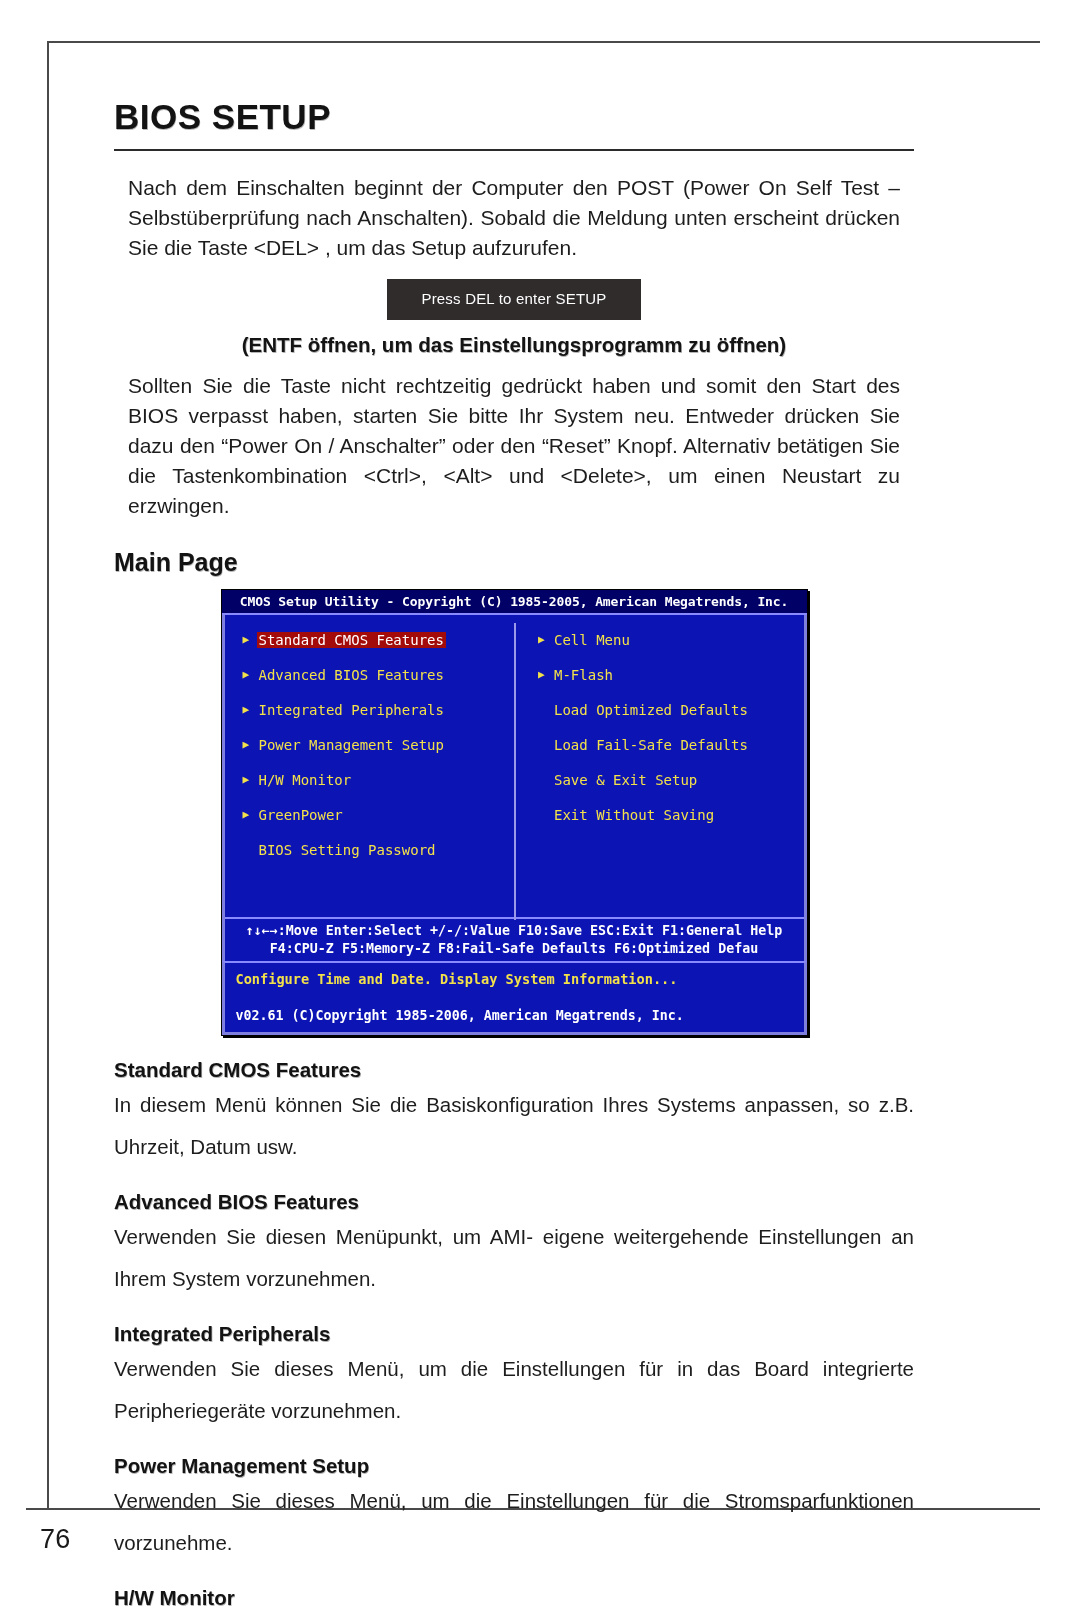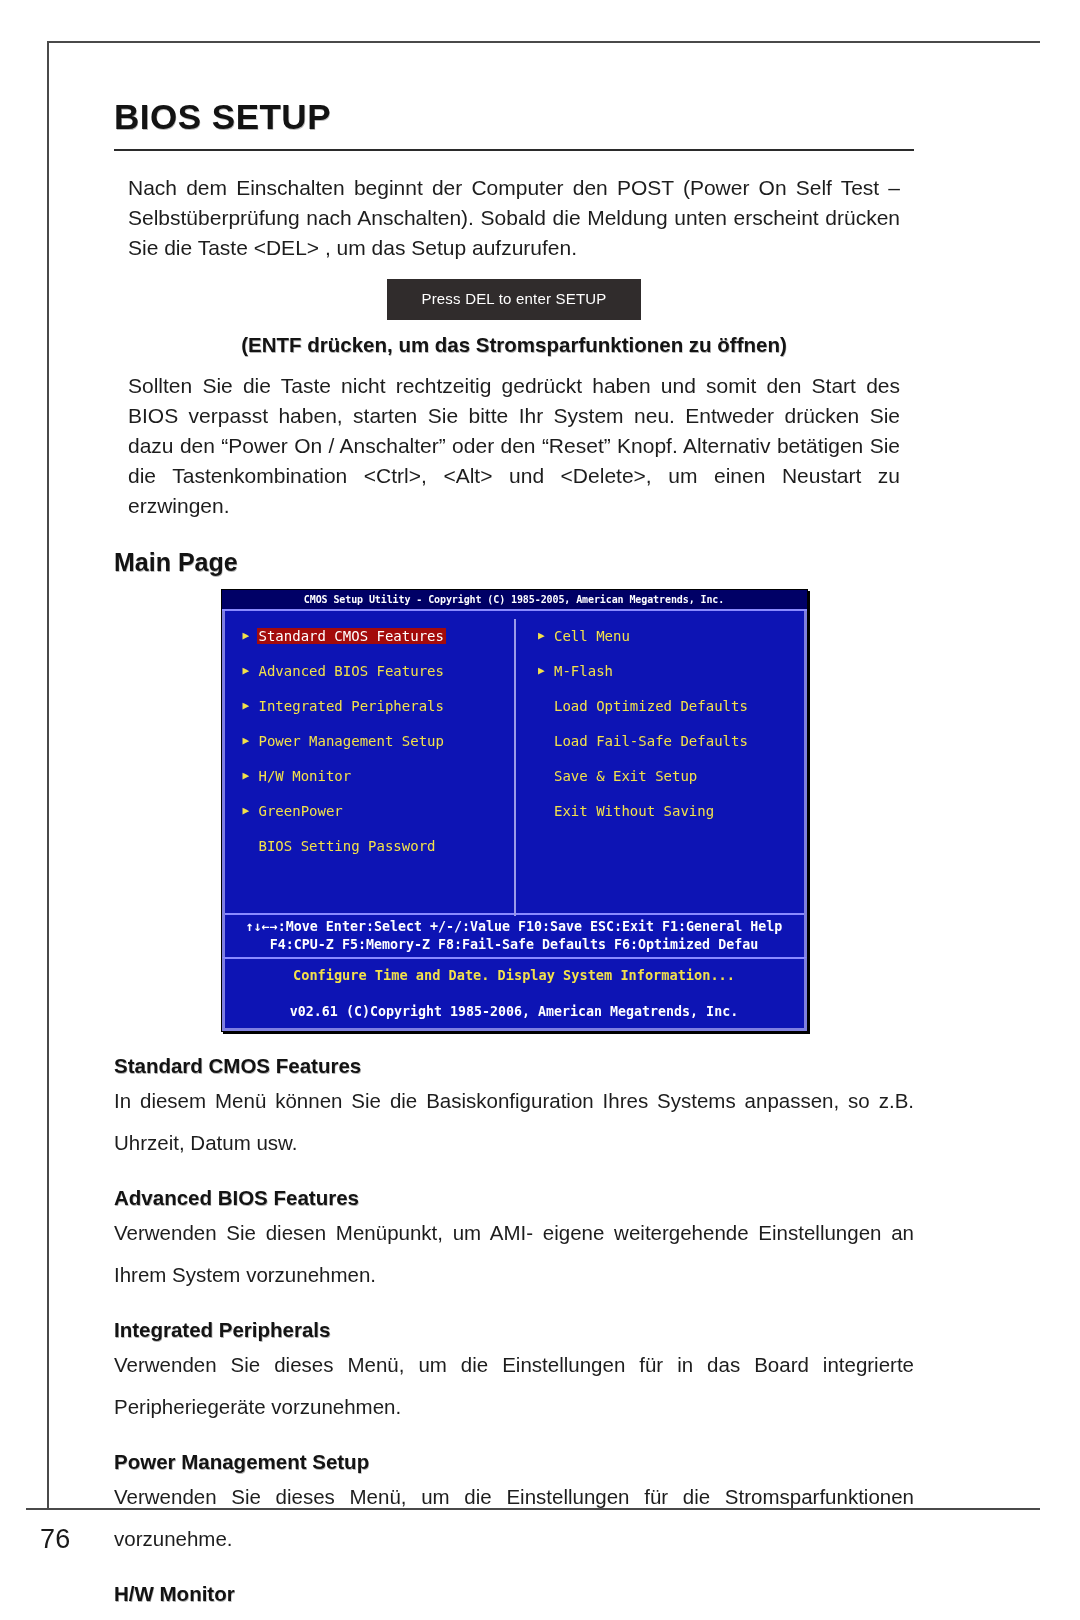--- a/index.html
+++ b/index.html
@@ -123,21 +123,21 @@
     background: #0d14b4;
     font-family: "DejaVu Sans Mono", "Liberation Mono", monospace;
     position: relative;
     box-shadow: 2px 2px 0 #000000;
     border: 1px solid #000000;
     box-sizing: border-box;
   }
   .bios-titlebar {
     background: #000066;
     color: #ffffff;
-    font-size: 10px;
+    font-size: 13px;
     text-align: center;
     padding: 4px 0 4px 0;
     letter-spacing: -0.1px;
     white-space: nowrap;
     font-weight: bold;
     border-bottom: 2px solid #8a8aff;
   }
   .bios-body {
     position: relative;
     padding: 8px 0 0 0;
@@ -194,22 +194,21 @@
     white-space: nowrap;
     overflow: hidden;
     font-weight: bold;
   }
   .bios-keyrow .kl2 { display: block; }
   .bios-footer {
     border-top: 2px solid #8a8aff;
     border-left: 3px solid #7f7fe0;
     border-right: 3px solid #7f7fe0;
     border-bottom: 3px solid #7f7fe0;
-    padding: 8px 0 9px 0;
-    text-align: center;
+    padding: 8px 0 9px 11px;
   }
   .bios-footer .hint {
     color: #f3e14a;
     font-size: 13.6px;
     white-space: nowrap;
     font-weight: bold;
   }
   .bios-footer .version {
     color: #ffffff;
     font-size: 13.3px;
@@ -249,21 +248,21 @@
 <div class="content">
 
   <h1 class="doc-title">BIOS SETUP</h1>
   <div class="title-rule"></div>
 
   <p class="body-text first">Nach dem Einschalten beginnt der Computer den POST (Power On Self Test – Selbstüberprüfung nach Anschalten). Sobald die Meldung unten erscheint drücken Sie die Taste &lt;DEL&gt; , um das Setup aufzurufen.</p>
 
   <div class="del-banner-wrap">
     <div class="del-banner">Press DEL to enter SETUP</div>
   </div>
-  <div class="del-caption">(ENTF drücken, um das Stromsparfunktionen zu öffnen)</div>
+  <div class="del-caption">(ENTF öffnen, um das Einstellungsprogramm zu öffnen)</div>
 
   <p class="body-text para-after-banner">Sollten Sie die Taste nicht rechtzeitig gedrückt haben und somit den Start des BIOS verpasst haben, starten Sie bitte Ihr System neu. Entweder drücken Sie dazu den “Power On / Anschalter” oder den “Reset” Knopf. Alternativ betätigen Sie die Tastenkombination &lt;Ctrl&gt;, &lt;Alt&gt; und &lt;Delete&gt;, um einen Neustart zu erzwingen.</p>
 
   <h2 class="sub-title">Main Page</h2>
 
   <div class="bios-wrap">
     <div class="bios">
 
       <div class="bios-titlebar">CMOS Setup Utility - Copyright (C) 1985-2005, American Megatrends, Inc.</div>
 

